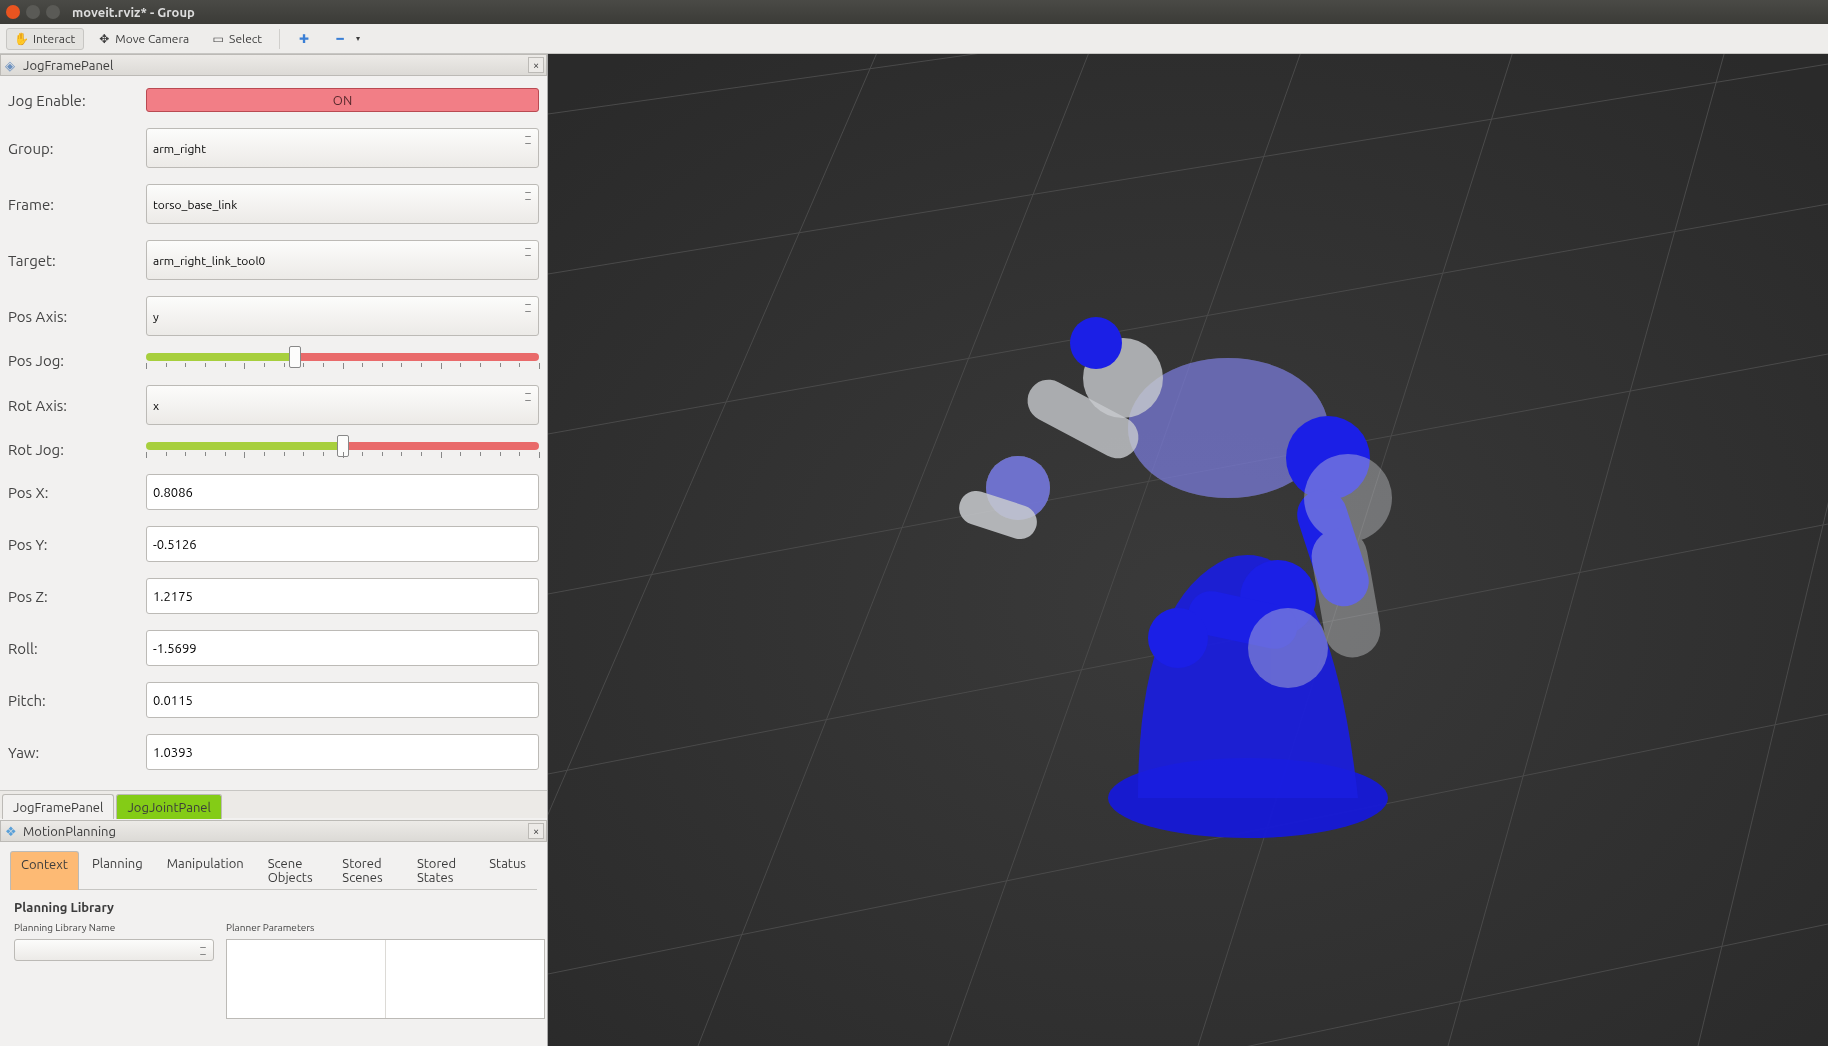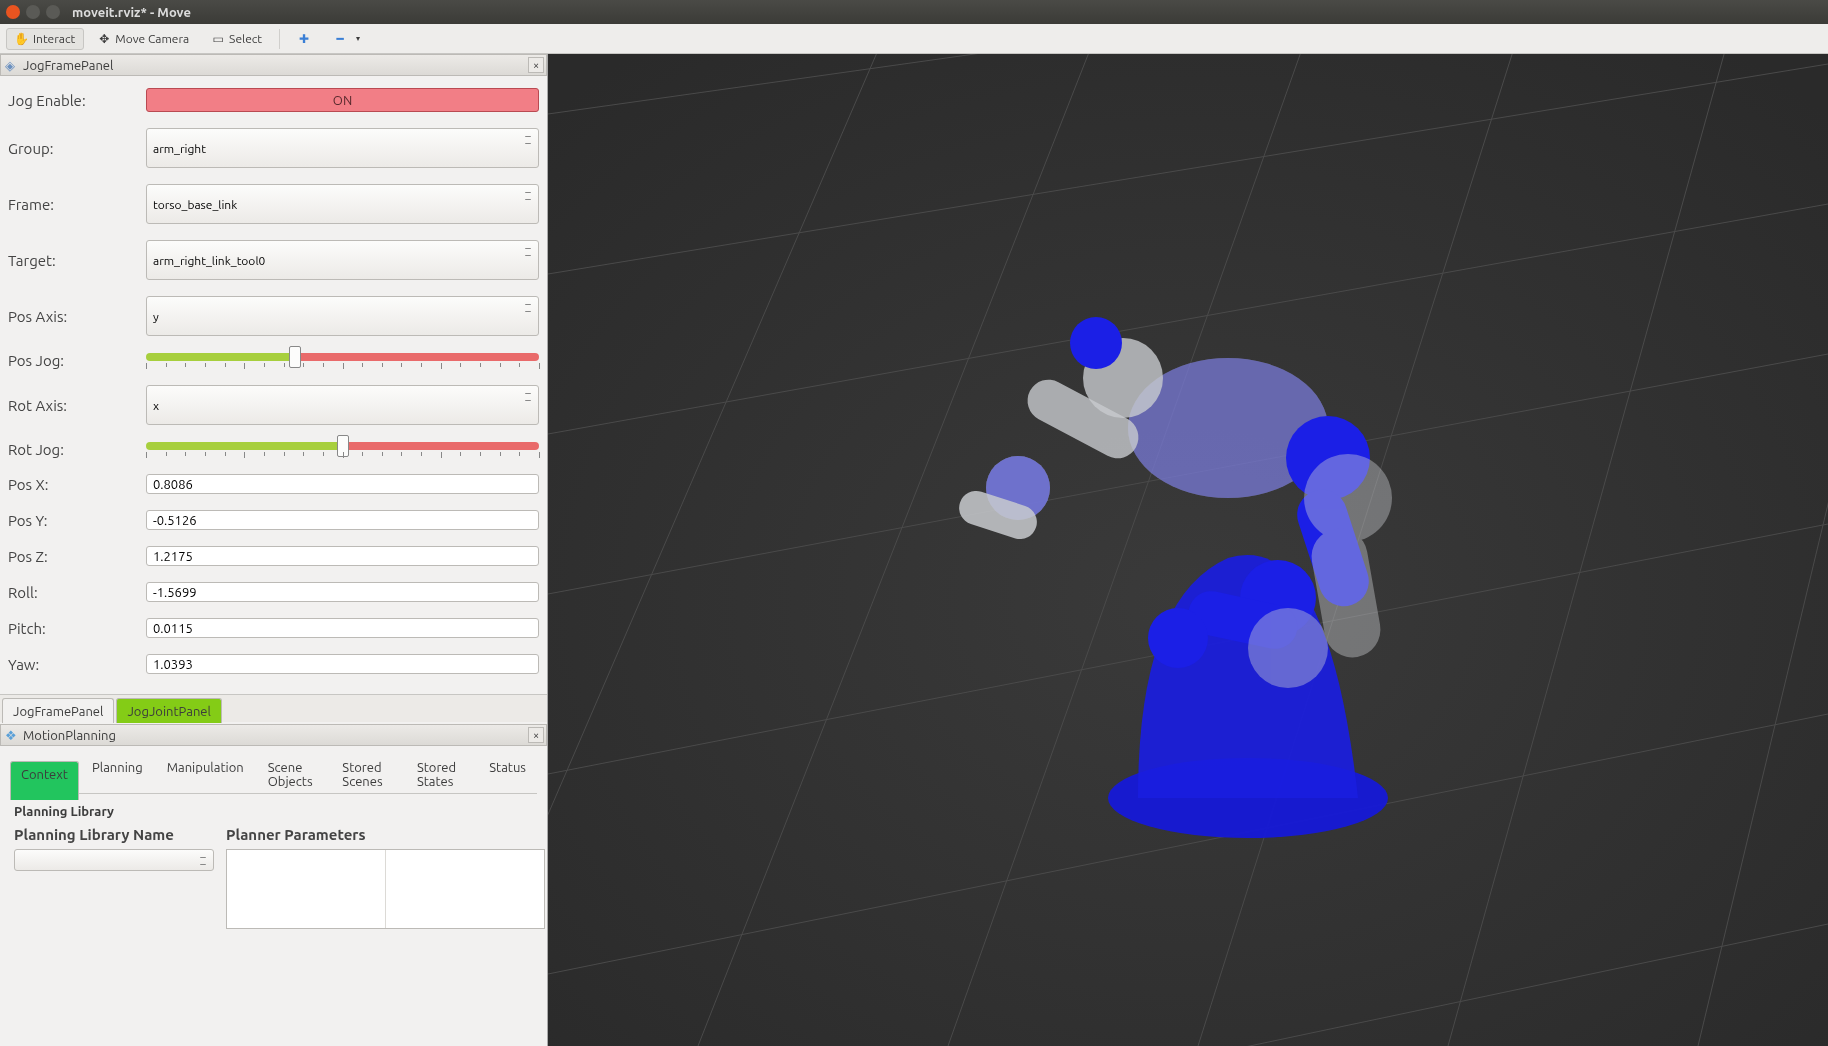--- a/index.html
+++ b/index.html
@@ -41,57 +41,57 @@
   clip-path: polygon(50% 0, 100% 35%, 0 35%, 50% 0, 0 65%, 100% 65%, 50% 100%, 0 65%);
 }
 
 .slider-track { position: relative; height: 8px; border-radius: 4px; overflow: visible; }
 .slider-track .fill-left { position: absolute; left: 0; top: 0; height: 100%; background: #a7cf3d; border-radius: 4px 0 0 4px; }
 .slider-track .fill-right { position: absolute; right: 0; top: 0; height: 100%; background: #e96a6a; border-radius: 0 4px 4px 0; }
 .slider-track .thumb { position: absolute; top: -7px; width: 12px; height: 22px; background: #fcfcfb; border: 1px solid #888; border-radius: 2px; transform: translateX(-50%); cursor: grab; }
 .slider-ticks { position: relative; height: 6px; margin-top: 2px; }
 .slider-ticks span { position: absolute; top: 0; width: 1px; height: 4px; background: #888; }
 
-.text-input { width: 100%; height: 20px; background: #fff; border: 1px solid #bcbab6; border-radius: 3px; padding: 0 6px; font-size: 13px; }
+.text-input { width: 100%; height: 36px; background: #fff; border: 1px solid #bcbab6; border-radius: 3px; padding: 0 6px; font-size: 13px; }
 
 .tabs-row { display: flex; background: #eceae7; border-top: 1px solid #c7c6c3; height: 28px; align-items: flex-end; padding-left: 2px; position: relative; }
 .tab { padding: 5px 10px; font-size: 13px; border: 1px solid #bcbab6; border-bottom: none; margin-right: 2px; background: #84cc16; cursor: pointer; border-radius: 3px 3px 0 0; position: relative; top: 1px; }
 .tab.active { background: #f2f1f0; }
 
 .collapse-handle { position: absolute; right: -6px; top: 0; font-size: 10px; color: #888; }
 
 .mp-body { padding: 8px 10px; }
 .mp-tabs { display: flex; gap: 2px; border-bottom: 1px solid #c7c6c3; }
 .mp-tab { padding: 5px 10px; font-size: 13px; border: 1px solid transparent; border-bottom: none; cursor: pointer; border-radius: 3px 3px 0 0; }
-.mp-tab.active { background: #22c55e; border-color: #bcbab6; position: relative; top: 7px; }
+.mp-tab.active { background: #fdba74; border-color: #bcbab6; position: relative; top: 1px; }
 
 .mp-content { padding: 10px 4px; }
 .mp-content h4 { font-size: 13px; font-weight: bold; margin-bottom: 8px; }
 .mp-cols { display: flex; gap: 12px; }
 .mp-col { flex: 0 0 auto; }
-.mp-col label { font-size: 15px; color: #444; display: block; margin-bottom: 6px; font-weight: bold; }
+.mp-col label { font-size: 10px; color: #444; display: block; margin-bottom: 6px; }
 .param-box { border: 1px solid #bcbab6; background: #fff; height: 80px; }
 .param-box.split { display: flex; }
 .param-box.split > div { flex: 1; border-right: 1px solid #dcdad6; }
 .param-box.split > div:last-child { border-right: none; }
 
 .viewport { flex: 1; background: #303030; position: relative; overflow: hidden; }
 
 .grid-floor { position: absolute; inset: 0; }
 
 .robot-placeholder { position: absolute; left: 50%; top: 50%; transform: translate(-50%,-55%); width: 520px; height: 640px; }
 </style>
 </head>
 <body>
 
 <div class="titlebar">
   <span class="win-btn close"></span>
   <span class="win-btn min"></span>
   <span class="win-btn max"></span>
-  <span class="title">moveit.rviz* - Move</span>
+  <span class="title">moveit.rviz* - Group</span>
 </div>
 
 <div class="toolbar">
   <div class="tool-btn active">
     <span class="tool-icon">✋</span>
     <span>Interact</span>
   </div>
   <div class="tool-btn">
     <span class="tool-icon">✥</span>
     <span>Move Camera</span>

